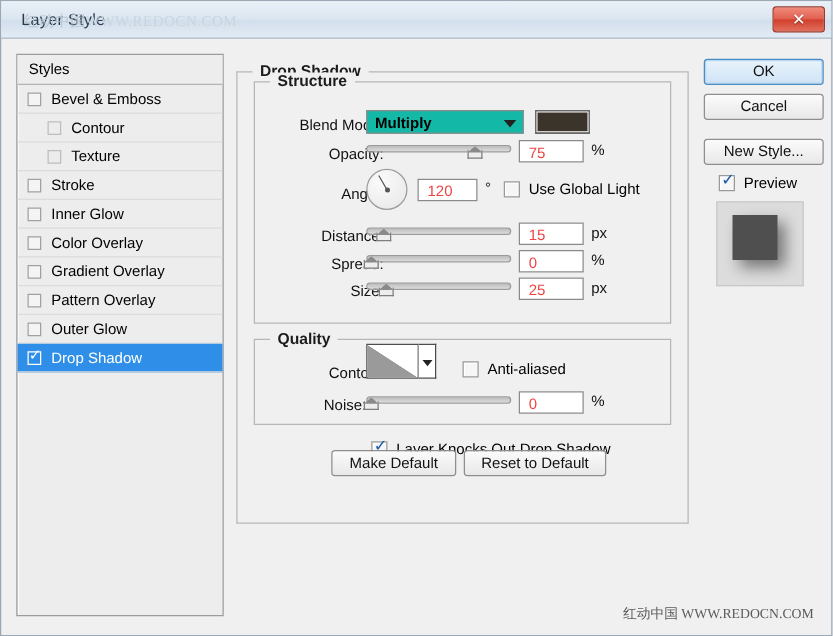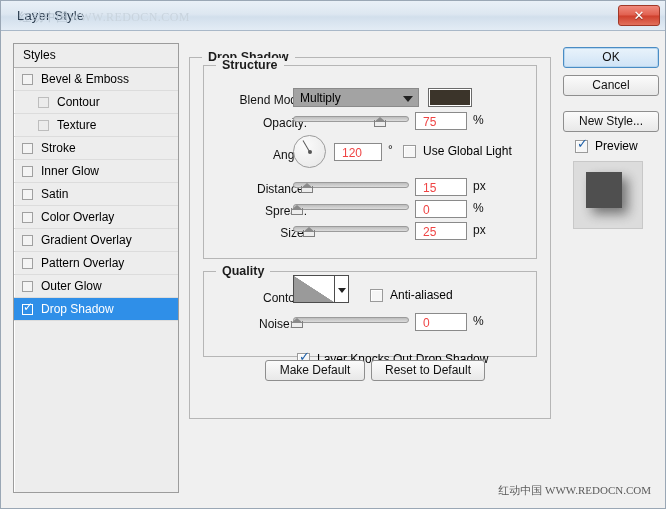--- a/index.html
+++ b/index.html
@@ -80,34 +80,35 @@
   .group{
     position:absolute;border:1px solid #b6b6b6;box-sizing:border-box;
     background:transparent;
   }
   .group-legend{
     position:absolute;top:-8px;left:12px;background:#f0f0f0;
     padding:0 6px;font-weight:bold;font-size:12.5px;color:#1c1c1c;
   }
   #grp-dropshadow{left:0;top:14px;width:362px;height:362px;}
   #grp-structure{left:14px;top:22px;width:334px;height:194px;}
-  #grp-quality{left:14px;top:228px;width:334px;height:86px;}
+  #grp-quality{left:14px;top:228px;width:334px;height:69px;}
 
   .lbl{position:absolute;text-align:right;font-size:12px;color:#111;}
   .numbox{
     position:absolute;height:18px;line-height:18px;background:#ffffff;
     border:1px solid #8a8a8a;box-sizing:border-box;font-size:12px;
     padding-left:7px;color:#ef4444;
   }
   .unit{position:absolute;font-size:12px;color:#111;}
 
   .select{
-    position:absolute;height:19px;background:#a3a3a3;border:1px solid #8a8a8a;
+    position:absolute;height:19px;background:#14b8a6;border:1px solid #8a8a8a;
     box-sizing:border-box;font-size:12px;line-height:18px;padding-left:6px;
     cursor:pointer;
+    font-weight:bold;
   }
   .select .arrow{
     position:absolute;right:5px;top:7px;width:0;height:0;
     border-left:5px solid transparent;border-right:5px solid transparent;
     border-top:6px solid #222;
   }
   .swatch{
     position:absolute;height:19px;border:1px solid #6a6a6a;box-sizing:border-box;
     box-shadow:inset 0 0 0 1px #ffffff;cursor:pointer;
   }
@@ -238,24 +239,20 @@
           <span class="cb light"></span>
           <span>Texture</span>
         </div>
         <div class="style-item">
           <span class="cb"></span>
           <span>Stroke</span>
         </div>
         <div class="style-item">
           <span class="cb"></span>
           <span>Inner Glow</span>
-        </div>
-        <div class="style-item">
-          <span class="cb"></span>
-          <span>Satin</span>
         </div>
         <div class="style-item">
           <span class="cb"></span>
           <span>Color Overlay</span>
         </div>
         <div class="style-item">
           <span class="cb"></span>
           <span>Gradient Overlay</span>
         </div>
         <div class="style-item">

